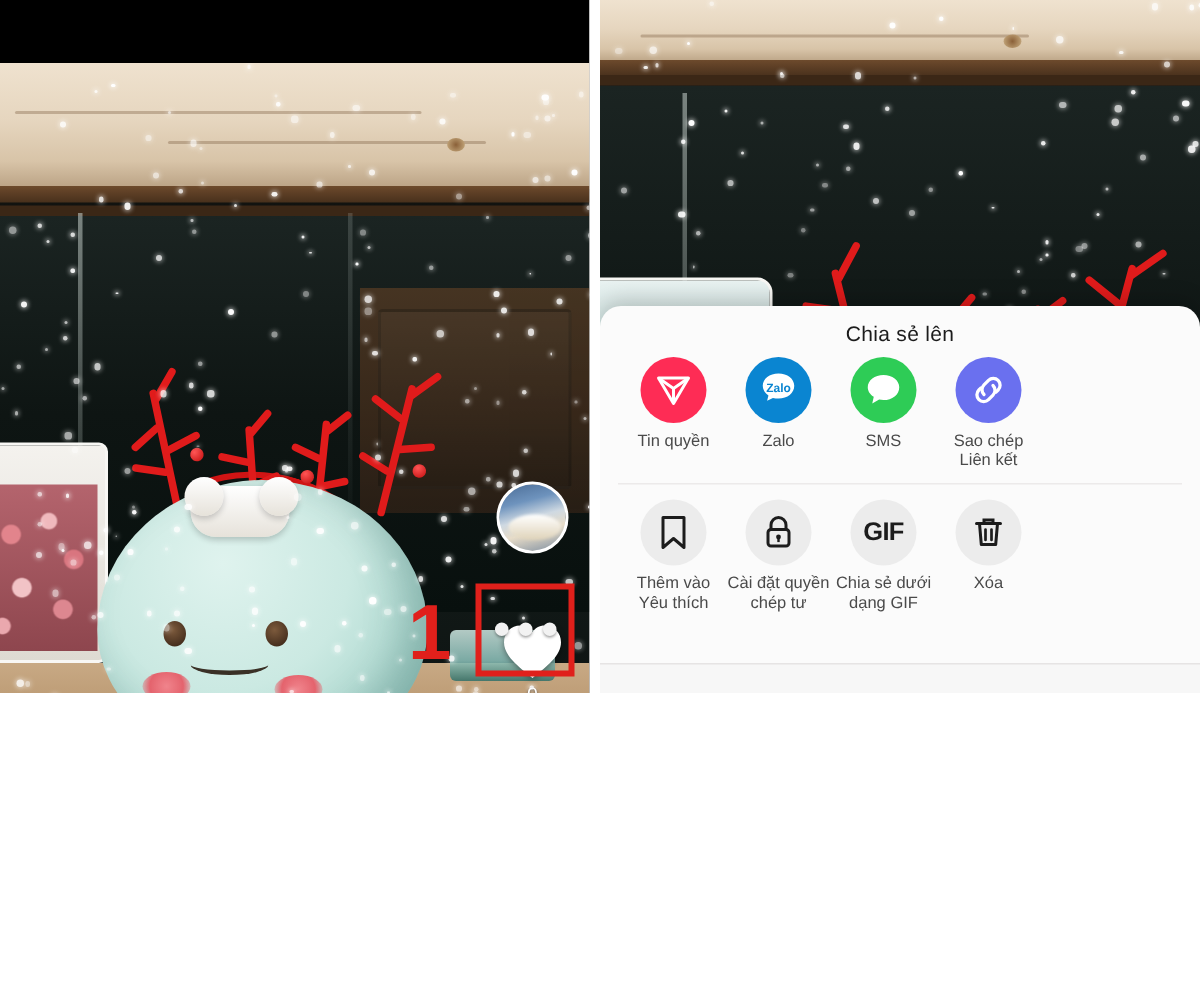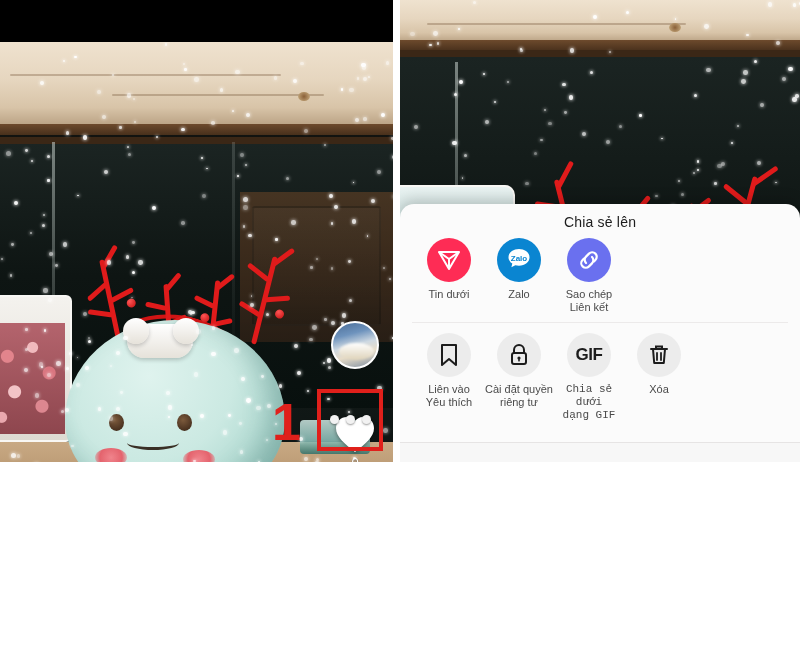--- a/index.html
+++ b/index.html
@@ -915,35 +915,43 @@
 
       <div class="row apps">
 
         <div class="item">
           <div class="circle" style="background:#fe2c55;">
             <svg width="26" height="26" viewBox="0 0 26 26">
                 <path d="M3 5h20L13 22 3 5z" fill="none" stroke="#fff" stroke-width="2" stroke-linejoin="round"></path>
                 <path d="M13 22V12M3 5l10 7 10-7" fill="none" stroke="#fff" stroke-width="2" stroke-linejoin="round"></path>
               </svg>
           </div>
-          <div class="lbl">Tin dưới</div>
+          <div class="lbl">Tin quyền</div>
         </div>
 
 
 
         <div class="item">
           <div class="circle" style="background:#0a85d1;">
             <svg width="34" height="34" viewBox="0 0 34 34" style="position:absolute;">
                 <path d="M17 6C11 6 6.5 9.6 6.5 14.2c0 2.6 1.5 4.9 3.8 6.4l-.9 3.6 3.9-1.9c1.1.3 2.4.4 3.7.4 6 0 10.5-3.6 10.5-8.5C27.5 9.6 23 6 17 6z" fill="#fff"></path>
               </svg>
             <span class="zalo-txt" style="position:relative; top:-2px;">Zalo</span>
           </div>
           <div class="lbl">Zalo</div>
         </div>
 
+        <div class="item">
+          <div class="circle" style="background:#2ecc56;">
+            <svg width="28" height="28" viewBox="0 0 28 28">
+                <path d="M14 4C8.2 4 3.5 7.6 3.5 12.1c0 2.6 1.6 4.9 4 6.4l-1 4.5 4.6-2.6c.9.2 1.9.3 2.9.3 5.8 0 10.5-3.6 10.5-8.6C24.5 7.6 19.8 4 14 4z" fill="#fff"></path>
+              </svg>
+          </div>
+          <div class="lbl">SMS</div>
+        </div>
 
         <div class="item">
           <div class="circle" style="background:#6a70ef;">
             <svg width="26" height="26" viewBox="0 0 26 26">
                 <path d="M10 16a4.5 4.5 0 0 1 0-6.4l3-3a4.5 4.5 0 0 1 6.4 6.4l-1.4 1.4" fill="none" stroke="#fff" stroke-width="2.2" stroke-linecap="round"></path>
                 <path d="M16 10a4.5 4.5 0 0 1 0 6.4l-3 3A4.5 4.5 0 0 1 6.6 13l1.4-1.4" fill="none" stroke="#fff" stroke-width="2.2" stroke-linecap="round"></path>
               </svg>
           </div>
           <div class="lbl" style="white-space:pre-line;">Sao chép
 Liên kết</div>
@@ -954,43 +962,43 @@
 
       <div class="row" style="padding-top:10px;">
 
 
         <div class="item">
           <div class="circle grey">
             <svg width="22" height="24" viewBox="0 0 22 24">
                 <path d="M4 2h14v20l-7-6-7 6V2z" fill="none" stroke="#1c1c1c" stroke-width="2" stroke-linejoin="round"></path>
               </svg>
           </div>
-          <div class="lbl" style="white-space:pre-line;">Liên vào
+          <div class="lbl" style="white-space:pre-line;">Thêm vào
 Yêu thích</div>
         </div>
 
         <div class="item">
           <div class="circle grey">
             <svg width="22" height="24" viewBox="0 0 22 24">
                 <path d="M6 10V7a5 5 0 0 1 10 0v3" fill="none" stroke="#1c1c1c" stroke-width="2" stroke-linecap="round"></path>
                 <rect x="4" y="10" width="14" height="11" rx="2" fill="none" stroke="#1c1c1c" stroke-width="2"></rect>
                 <circle cx="11" cy="15" r="1.6" fill="#1c1c1c"></circle>
                 <rect x="10.2" y="15" width="1.6" height="3.4" fill="#1c1c1c"></rect>
               </svg>
           </div>
           <div class="lbl" style="white-space:pre-line;">Cài đặt quyền
-riêng tư</div>
+chép tư</div>
         </div>
 
 
         <div class="item">
           <div class="circle grey">
             <span class="gif-txt">GIF</span>
           </div>
-          <div class="lbl" style="white-space:pre-line;font-family:Liberation Mono, monospace;">Chia sẻ dưới
+          <div class="lbl" style="white-space:pre-line;">Chia sẻ dưới
 dạng GIF</div>
         </div>
 
         <div class="item">
           <div class="circle grey">
             <svg width="22" height="24" viewBox="0 0 22 24">
                 <path d="M3 6h16M8 6V3.6h6V6" fill="none" stroke="#1c1c1c" stroke-width="2" stroke-linecap="round"></path>
                 <path d="M5 6l1.2 14h9.6L17 6" fill="none" stroke="#1c1c1c" stroke-width="2" stroke-linejoin="round"></path>
                 <path d="M9 10v7M13 10v7" stroke="#1c1c1c" stroke-width="1.8" stroke-linecap="round"></path>
               </svg>

